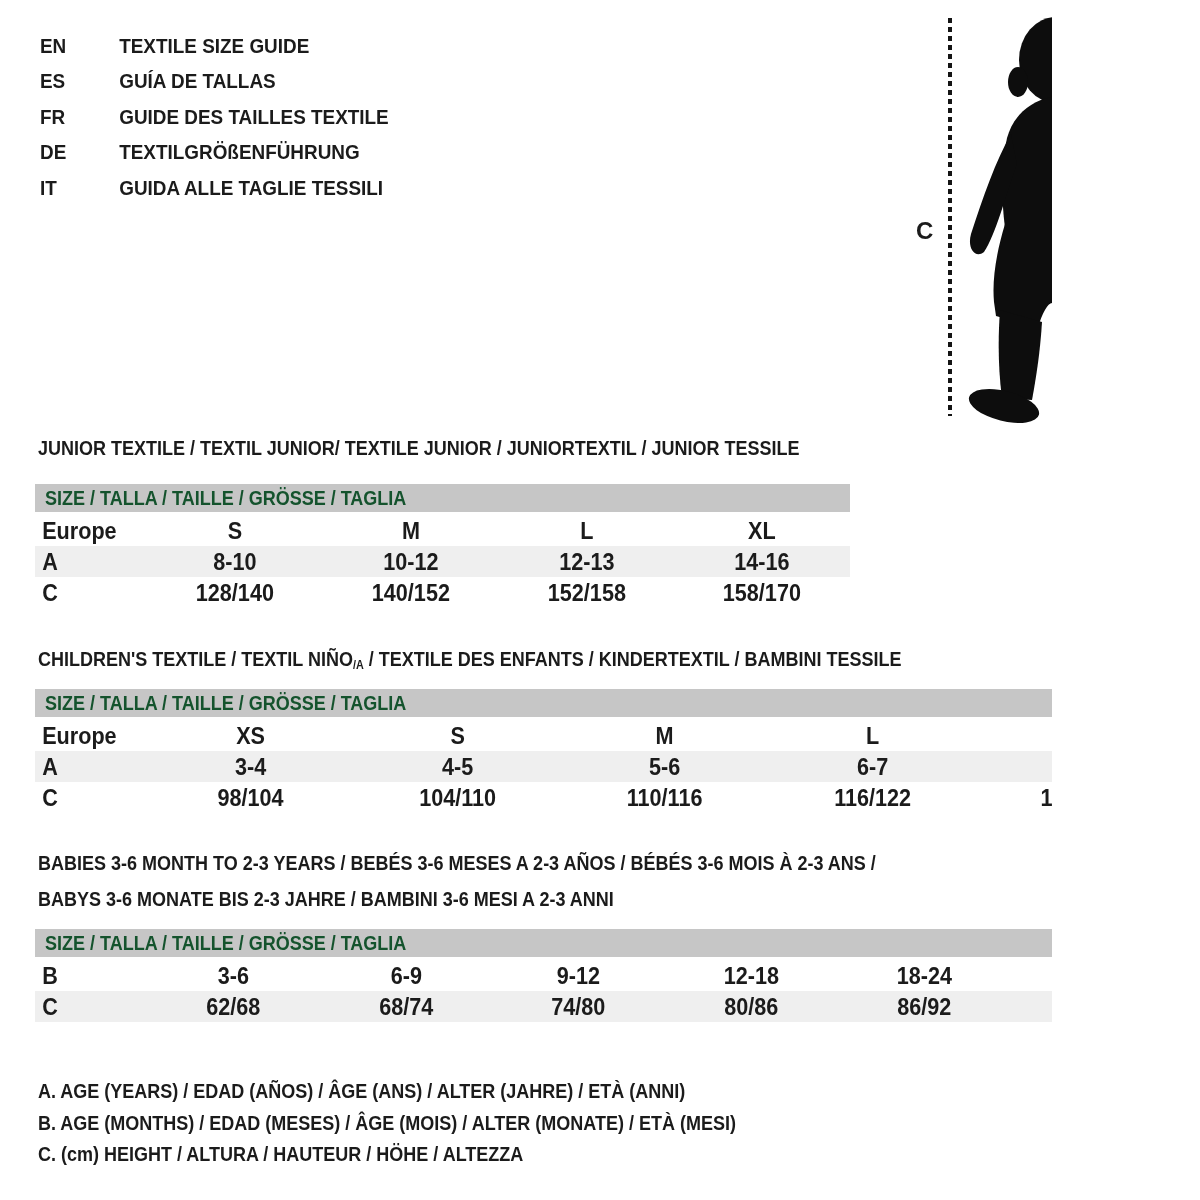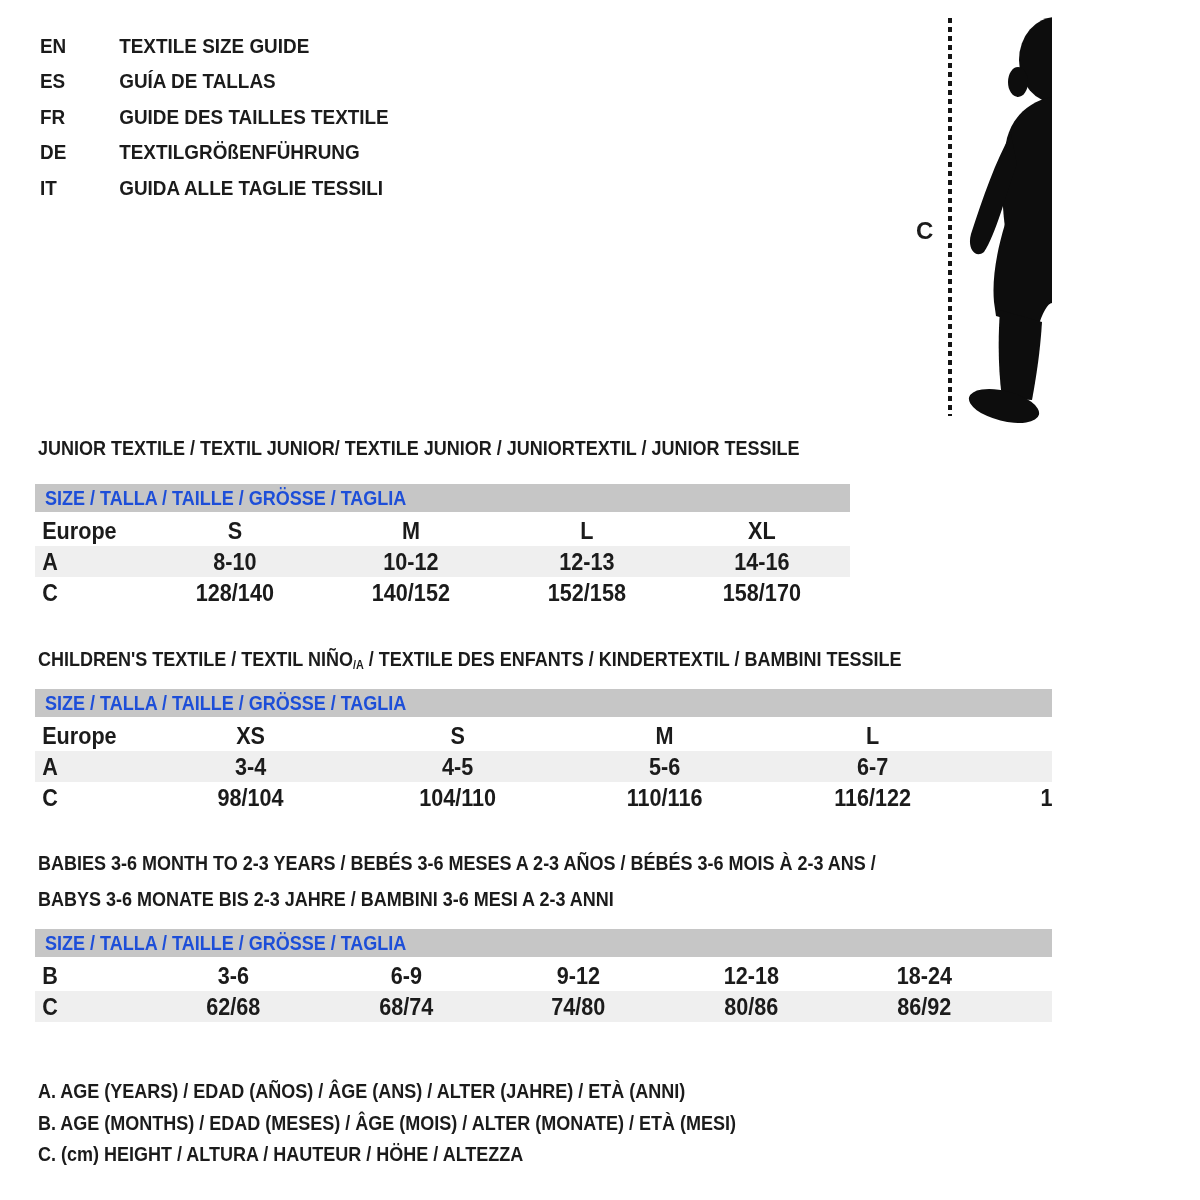--- a/index.html
+++ b/index.html
@@ -27,21 +27,21 @@
   .h-junior{top:437px;}
   .h-children{top:648px;}
   .h-babies{top:845px;line-height:36px;}
   .sub{font-size:12px;position:relative;top:3px;}
 
   
   .tbl{position:absolute;left:35px;}
   .tbl-junior{top:484px;width:815px;}
   .tbl-children{top:689px;width:1148px;}
   .tbl-babies{top:929px;width:1148px;}
-  .t-bar{height:28px;line-height:28px;background:var(--bar_bg,#c6c6c6);color:#1d4ed8;
+  .t-bar{height:28px;line-height:28px;background:var(--bar_bg,#c6c6c6);color:#14532d;
     font-size:20px;padding-left:10px;margin-bottom:3px;}
   .t-row{display:grid;height:31px;align-items:center;font-size:24px;}
   .t-row.shaded{background:var(--shaded_row_bg,#efefef);}
   .cell{text-align:center;transform:scaleX(0.9);}
   .cell.label{text-align:left;padding-left:8px;transform-origin:0 50%;}
 
   
   .footnotes{position:absolute;left:38px;top:1076px;transform:scaleX(0.9);transform-origin:0 50%;}
   .footnote{font-size:20px;line-height:31.5px;white-space:nowrap;}
 </style>

